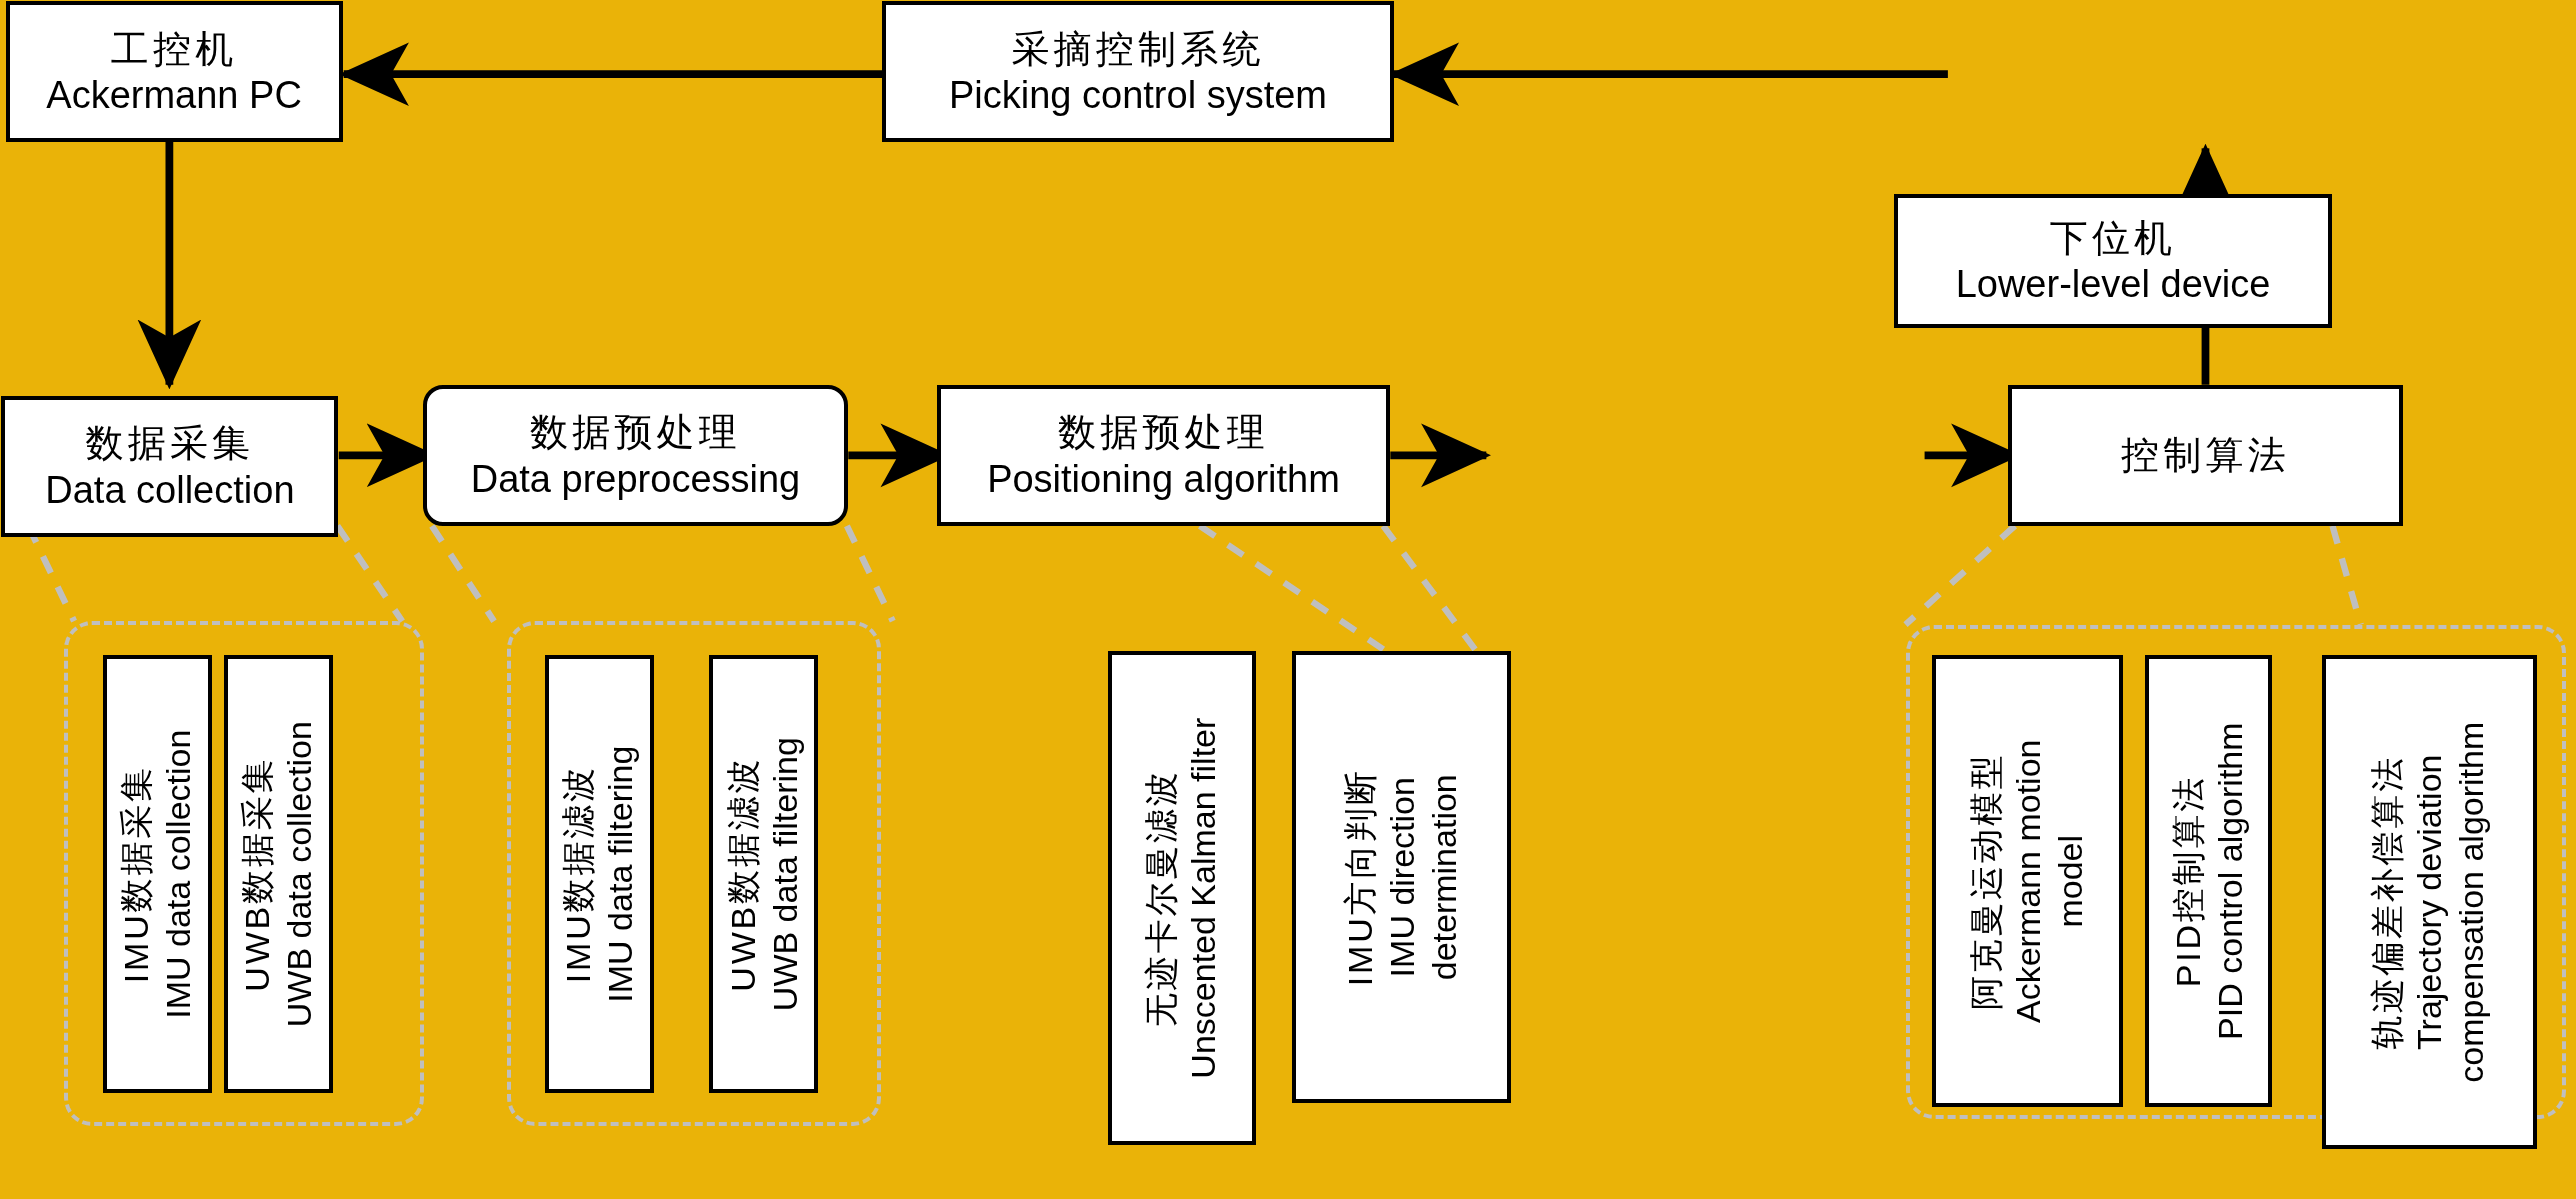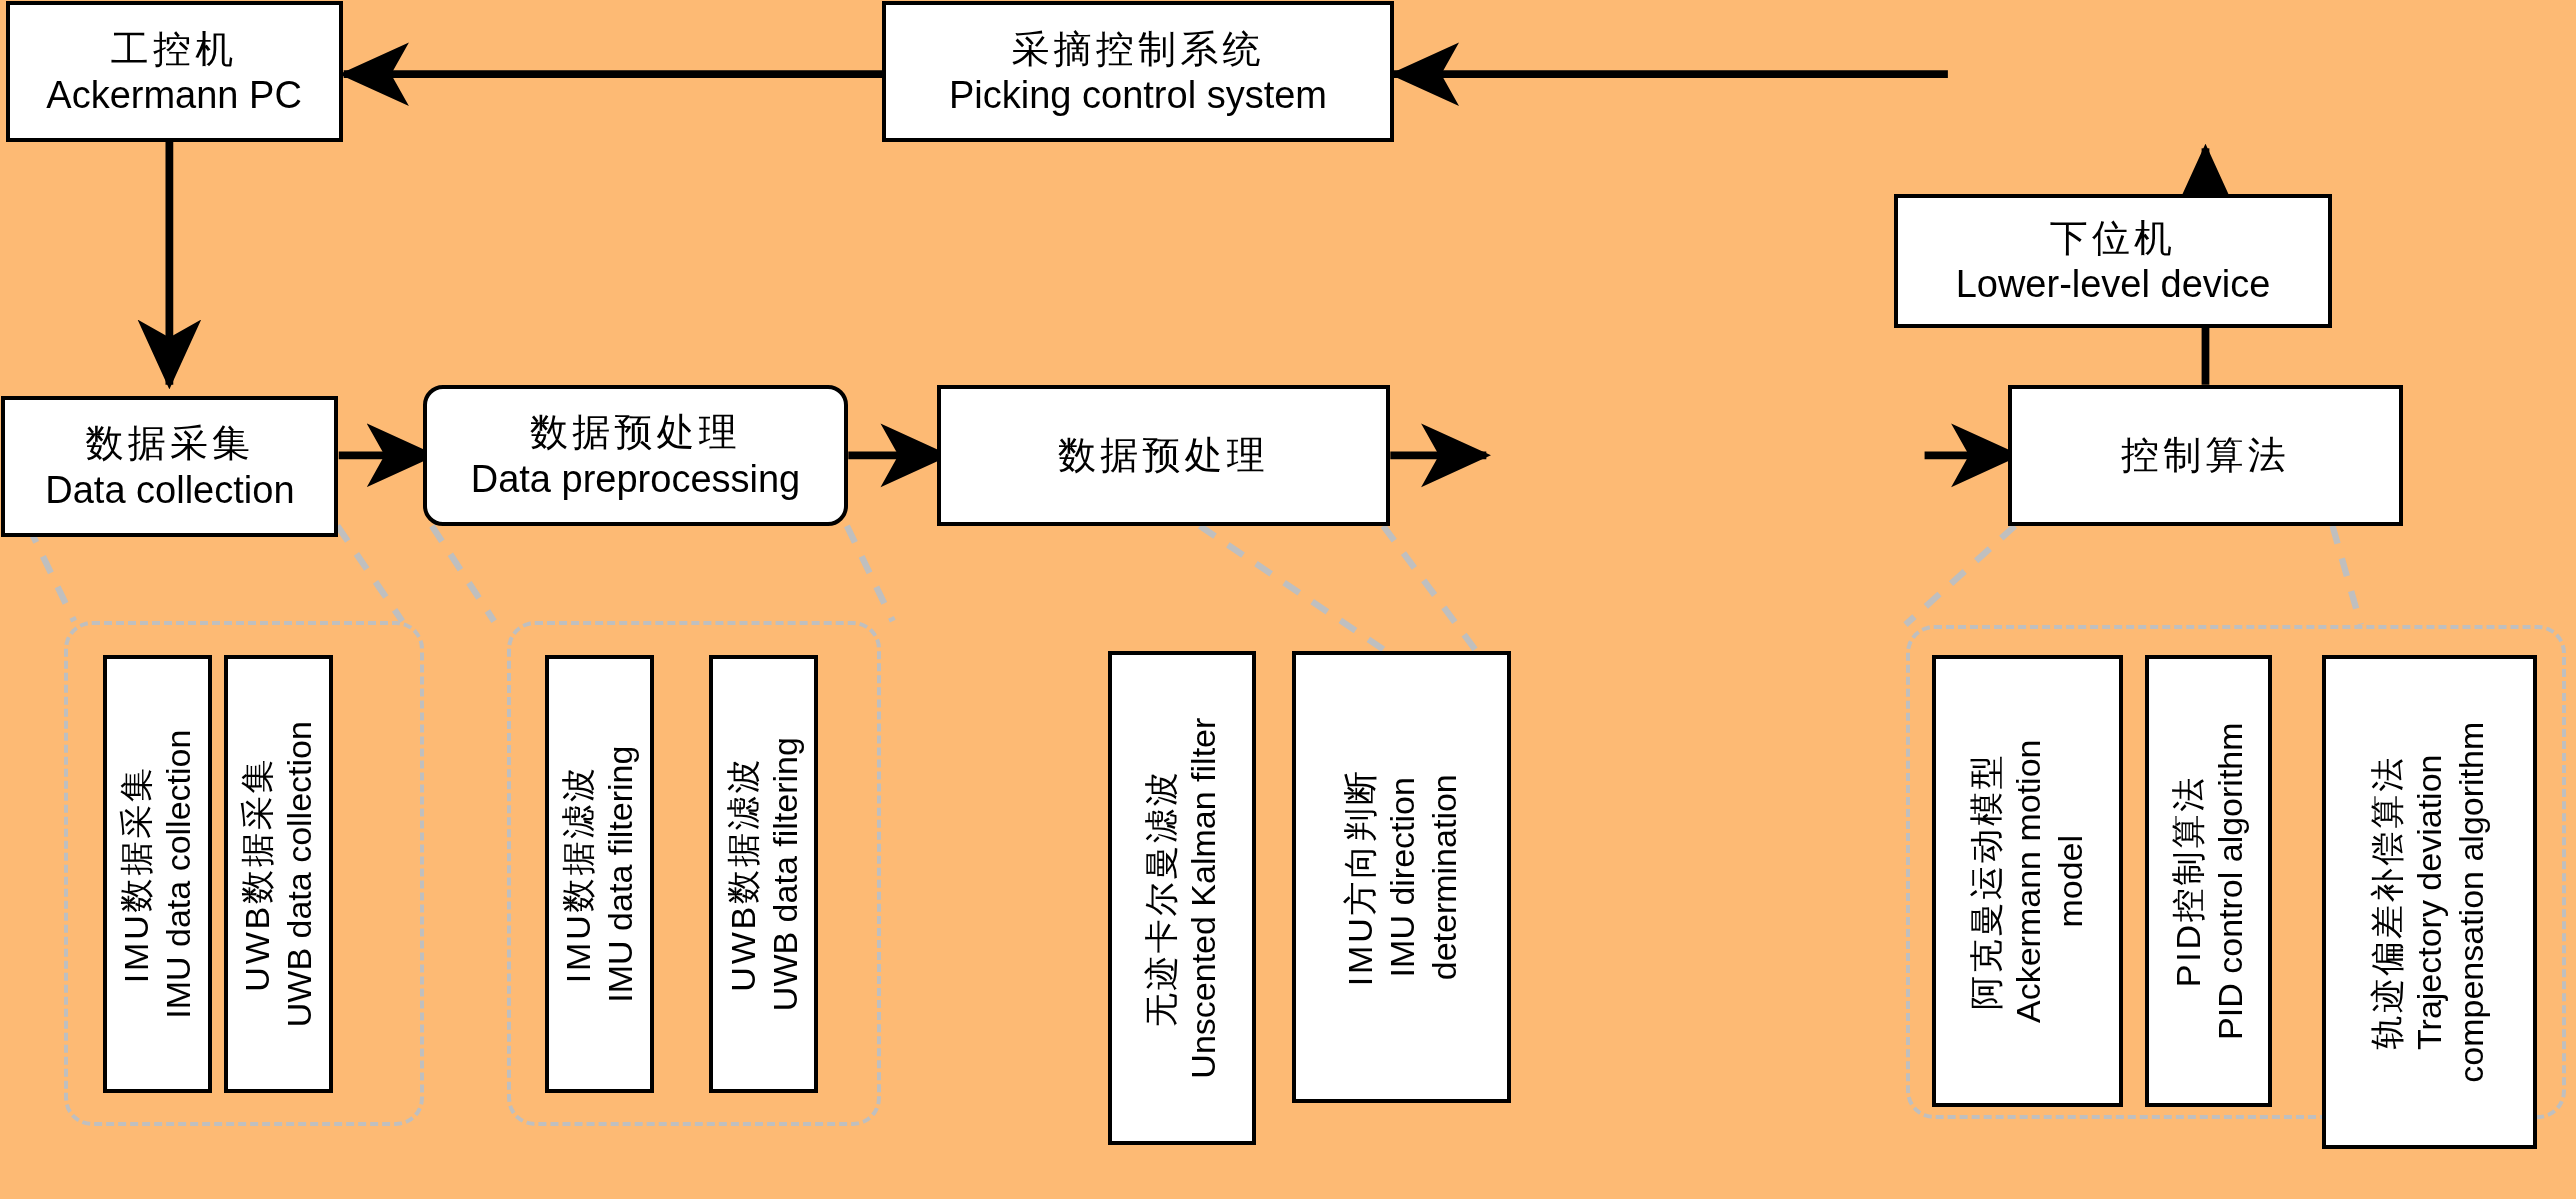--- a/index.html
+++ b/index.html
@@ -1,17 +1,17 @@
 <!DOCTYPE html>
 <html style="font-size:11.3px"><head>
 <meta charset="utf-8">
 <style>
   html,body{margin:0;padding:0;background:#ffffff;}
   body{width:2576px;height:1200px;font-family:"Liberation Sans","DejaVu Sans",sans-serif;}
-  #stage{position:relative;width:2576px;height:1200px;background:#fdba74;overflow:hidden;}
+  #stage{position:relative;width:2576px;height:1200px;background:#eab308;overflow:hidden;}
 
   .node{
     position:absolute;
     border:4.2px solid #000;
     background:#fff;
     box-sizing:border-box;
     display:flex;
     flex-direction:column;
     align-items:center;
     justify-content:center;
@@ -140,20 +140,21 @@
     <span class="en">Data collection</span>
   </div>
 
   <div class="node" style="left:423px;top:385px;width:425px;height:141px;border-radius:20px;">
     <span class="cn">数据预处理</span>
     <span class="en">Data preprocessing</span>
   </div>
 
   <div class="node" style="left:937px;top:385px;width:453px;height:141px;">
     <span class="cn">数据预处理</span>
+    <span class="en">Positioning algorithm</span>
   </div>
 
 
   <div class="node" style="left:2008px;top:385px;width:395px;height:141px;">
     <span class="cn">控制算法</span>
   </div>
 
   <div class="group" style="left:64px;top:621px;width:360px;height:505px;"></div>
 
   <div class="vnode" style="left:103px;top:655px;width:109px;height:438px;">

